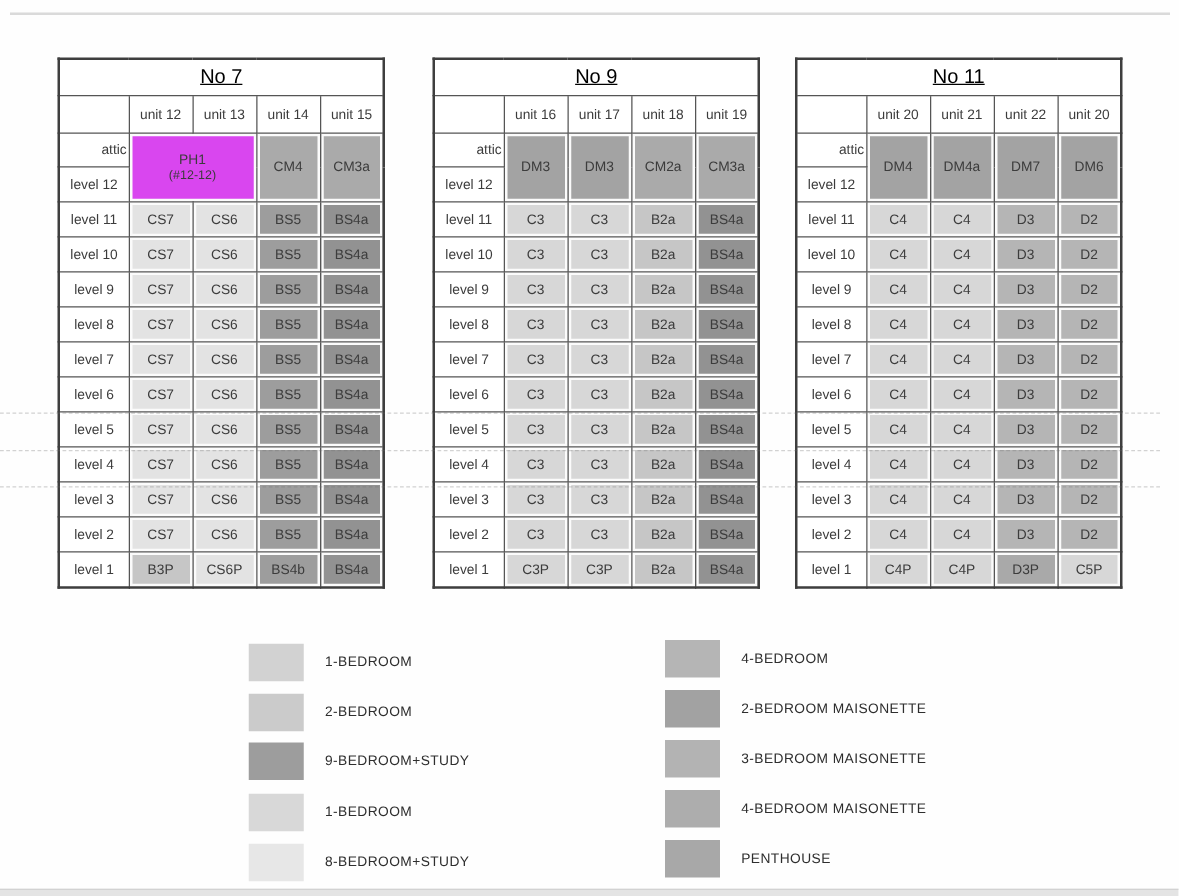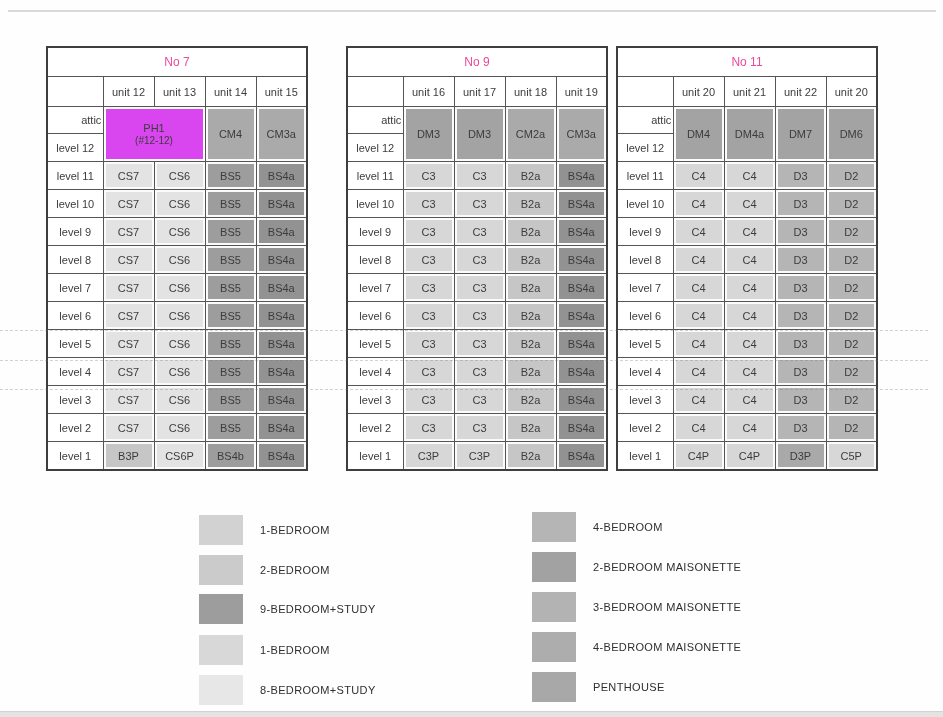--- a/index.html
+++ b/index.html
@@ -9,21 +9,21 @@
   }
   
   table.block {
     position:absolute; top:46px; border-collapse:collapse; table-layout:fixed;
     width:260px; background:#ffffff; border:2px solid #3e3e3e;
   }
   table.block td {
     border:1px solid #555555; text-align:center; vertical-align:middle;
     font-size:11px; color:#3c3c3c; padding:0; overflow:hidden; white-space:nowrap;
   }
-  tr.title-r td { height:28px; font-size:12px; color:#ec4899; }
+  tr.title-r td { height:28px; font-size:16px; color:#000000;text-decoration:underline; }
   tr.unit-r  td { height:29px; }
   tr.attic-r td.lvl { height:26px;padding-left:32px; }
   tr.l12-r   td.lvl { height:27px; }
   tr.lvl-r   td { height:27px; }
   td.lvl, td.corner { background:#ffffff; }
   td.colored { box-shadow: inset 0 0 0 2px #fbfbfb; }
   td.colored .sub { font-size:10px; margin-top:1px; }
   
   .lrow { position:absolute; display:flex; align-items:center; }
   .swatch { width:44px; height:30px; flex:0 0 auto; }
@@ -262,21 +262,21 @@
           </tr>
           <tr class="lvl-r">
             <td class="lvl">level 1</td>
             <td class="colored" style="background: rgb(215, 215, 215);">C3P</td>
             <td class="colored" style="background: rgb(215, 215, 215);">C3P</td>
             <td class="colored" style="background: rgb(198, 198, 198);">B2a</td>
             <td class="colored" style="background: rgb(146, 146, 146);">BS4a</td>
           </tr>
         </tbody>
       </table>
-      <table class="block" style="left: 616px;">
+      <table class="block" style="left: 636px;">
         <colgroup>
           <col style="width: 56px;">
           <col style="width: 51px;">
           <col style="width: 51px;">
           <col style="width: 51px;">
           <col style="width: 51px;">
         </colgroup>
         <tbody>
           <tr class="title-r">
             <td colspan="5">No 11</td>

